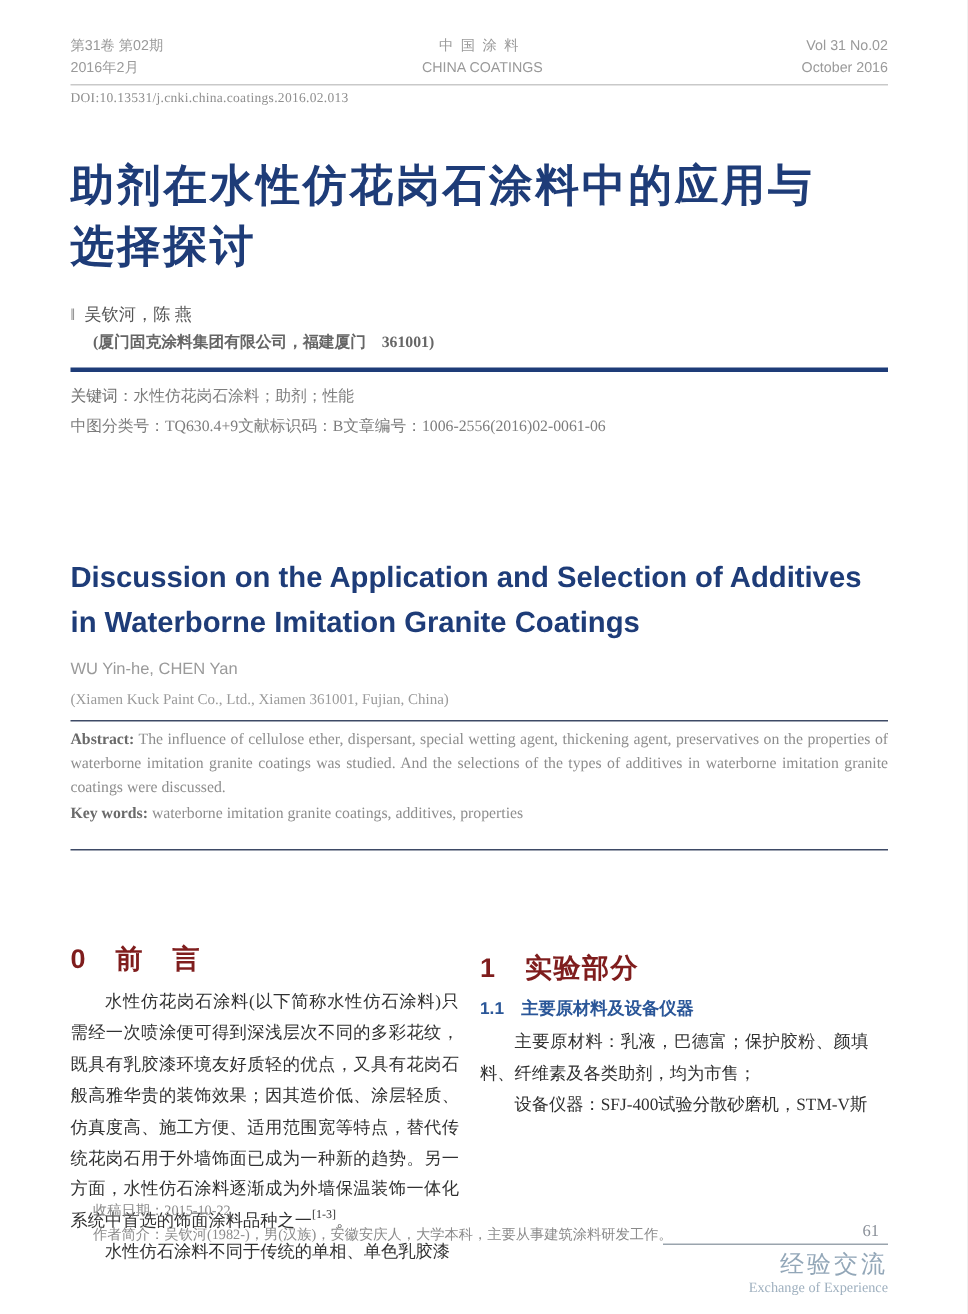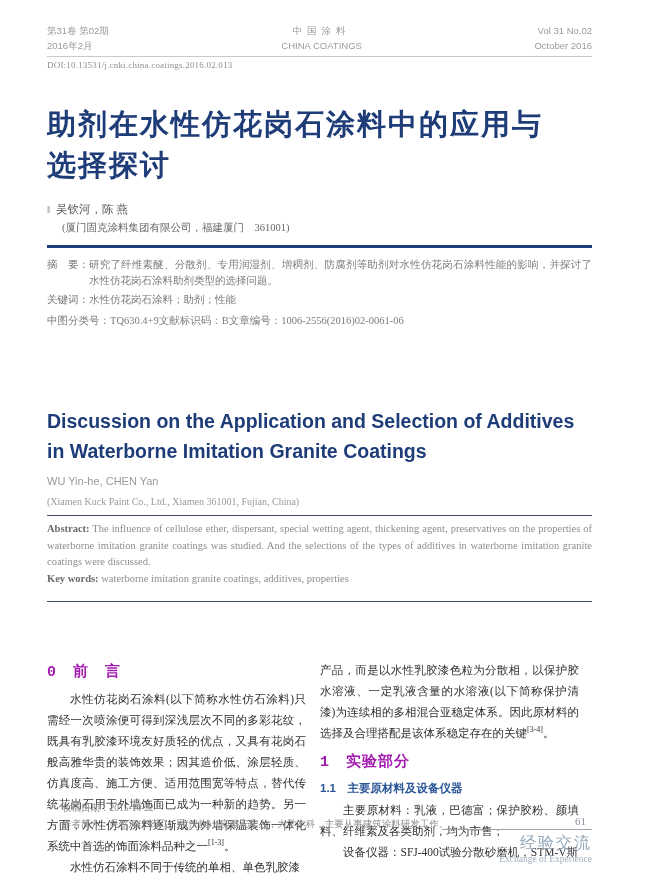--- a/index.html
+++ b/index.html
@@ -29,21 +29,21 @@
        font-family:"Liberation Serif","DejaVu Serif",serif;}
   
   .title-cn{
     margin-top:34px;max-width:520px;
     font-family:"Liberation Sans","DejaVu Sans",sans-serif;
     font-weight:bold;font-size:29px;line-height:1.4;letter-spacing:2px;
     color:#1e3c78;
   }
   .authors-row{margin-top:16px;font-size:11.5px;color:#555;}
   .author-mark{color:#777;margin-right:6px;font-size:11px;}
-  .affil-cn{margin-top:4px;padding-left:15px;font-size:10.5px;color:#666;}
+  .affil-cn{margin-top:4px;padding-left:15px;font-size:10.5px;color:#666;font-weight:bold;}
   .navy-rule{margin-top:10px;height:3px;background:#1e3c78;}
   
   .abs-cn{margin-top:9px;font-size:10.5px;line-height:1.6;color:#7c7c7c;}
   .abs-row{display:flex;}
   .abs-label{white-space:nowrap;color:#6f6f6f;}
   .abs-text{text-align:justify;}
   .kw-row{margin-top:2px;}
   .class-row{display:flex;justify-content:flex-start;margin-top:4px;}
   .class-row .item{white-space:nowrap;}
   
@@ -58,22 +58,22 @@
   .affil-en{margin-top:9px;font-size:10px;color:#9a9a9a;}
   .thin-rule{margin-top:8px;border-top:1.5px solid #3e4a66;}
   .abs-en{font-size:10.5px;line-height:1.55;color:#8e8e8e;text-align:justify;
           padding:5px 0 6px 0;}
   .abs-en b{color:#6a6a6a;}
   .kw-en{margin-top:1px;}
   
   .columns{display:flex;gap:14px;margin-top:58px;}
   .colm{width:259px;font-size:11.5px;line-height:1.82;text-align:justify;color:#303030;}
   .sec-h1{
-    font-family:Liberation Mono, monospace;
-    font-weight:bold;font-size:15px;color:#a21caf;letter-spacing:1px;
+    font-family:Liberation Sans, sans-serif;
+    font-weight:bold;font-size:18px;color:#7f1d1d;letter-spacing:1px;
     margin:2px 0 6px 0;line-height:1.4;text-align:left;
   }
   .sec-h2{
     font-family:"Liberation Sans","DejaVu Sans",sans-serif;
     font-weight:bold;font-size:11.5px;color:#2a5698;
     margin:4px 0 3px 0;line-height:1.6;text-align:left;
   }
   .para{text-indent:2em;}
   .para.cont{text-indent:0;}
   sup.ref{font-size:8px;line-height:0;}
@@ -110,24 +110,20 @@
 
   <div class="title-cn">助剂在水性仿花岗石涂料中的应用与选择探讨</div>
   <div class="authors-row">
     <span class="author-mark">‖</span><span>吴钦河，陈  燕</span>
   </div>
   <div class="affil-cn">(厦门固克涂料集团有限公司，福建厦门　361001)</div>
 
   <div class="navy-rule"></div>
 
   <div class="abs-cn">
-    <div class="abs-row">
-      <span class="abs-label">摘　要：</span>
-      <span class="abs-text">研究了纤维素醚、分散剂、专用润湿剂、增稠剂、防腐剂等助剂对水性仿花岗石涂料性能的影响，并探讨了水性仿花岗石涂料助剂类型的选择问题。</span>
-    </div>
     <div class="kw-row">
       <span class="abs-label">关键词：</span><span>水性仿花岗石涂料；助剂；性能</span>
     </div>
     <div class="class-row">
       <span class="item"><span>中图分类号：</span><span>TQ630.4+9</span></span>
       <span class="item"><span>文献标识码：</span><span>B</span></span>
       <span class="item"><span>文章编号：</span><span>1006-2556(2016)02-0061-06</span></span>
     </div>
   </div>
 
@@ -142,21 +138,20 @@
   </div>
   <div class="thin-rule"></div>
 
   <div class="columns">
     <div class="colm">
       <div class="sec-h1">0　前　言</div>
       <div class="para"><span>水性仿花岗石涂料(以下简称水性仿石涂料)只需经一次喷涂便可得到深浅层次不同的多彩花纹，既具有乳胶漆环境友好质轻的优点，又具有花岗石般高雅华贵的装饰效果；因其造价低、涂层轻质、仿真度高、施工方便、适用范围宽等特点，替代传统花岗石用于外墙饰面已成为一种新的趋势。另一方面，水性仿石涂料逐渐成为外墙保温装饰一体化系统中首选的饰面涂料品种之一</span><sup class="ref">[1-3]</sup><span>。</span></div>
       <div class="para">水性仿石涂料不同于传统的单相、单色乳胶漆</div>
     </div>
     <div class="colm">
-      <div class="para cont"><span>产品，而是以水性乳胶漆色粒为分散相，以保护胶水溶液、一定乳液含量的水溶液(以下简称保护清漆)为连续相的多相混合亚稳定体系。因此原材料的选择及合理搭配是该体系稳定存在的关键</span><sup class="ref">[3-4]</sup><span>。</span></div>
       <div class="sec-h1" style="margin-top:8px;">1　实验部分</div>
       <div class="sec-h2">1.1　主要原材料及设备仪器</div>
       <div class="para">主要原材料：乳液，巴德富；保护胶粉、颜填料、纤维素及各类助剂，均为市售；</div>
       <div class="para">设备仪器：SFJ-400试验分散砂磨机，STM-V斯</div>
     </div>
   </div>
 
   <div class="footnotes">
     <div><span>收稿日期：</span><span>2015-10-22</span></div>
     <div><span>作者简介：</span><span>吴钦河(1982-)，男(汉族)，安徽安庆人，大学本科，主要从事建筑涂料研发工作。</span></div>

